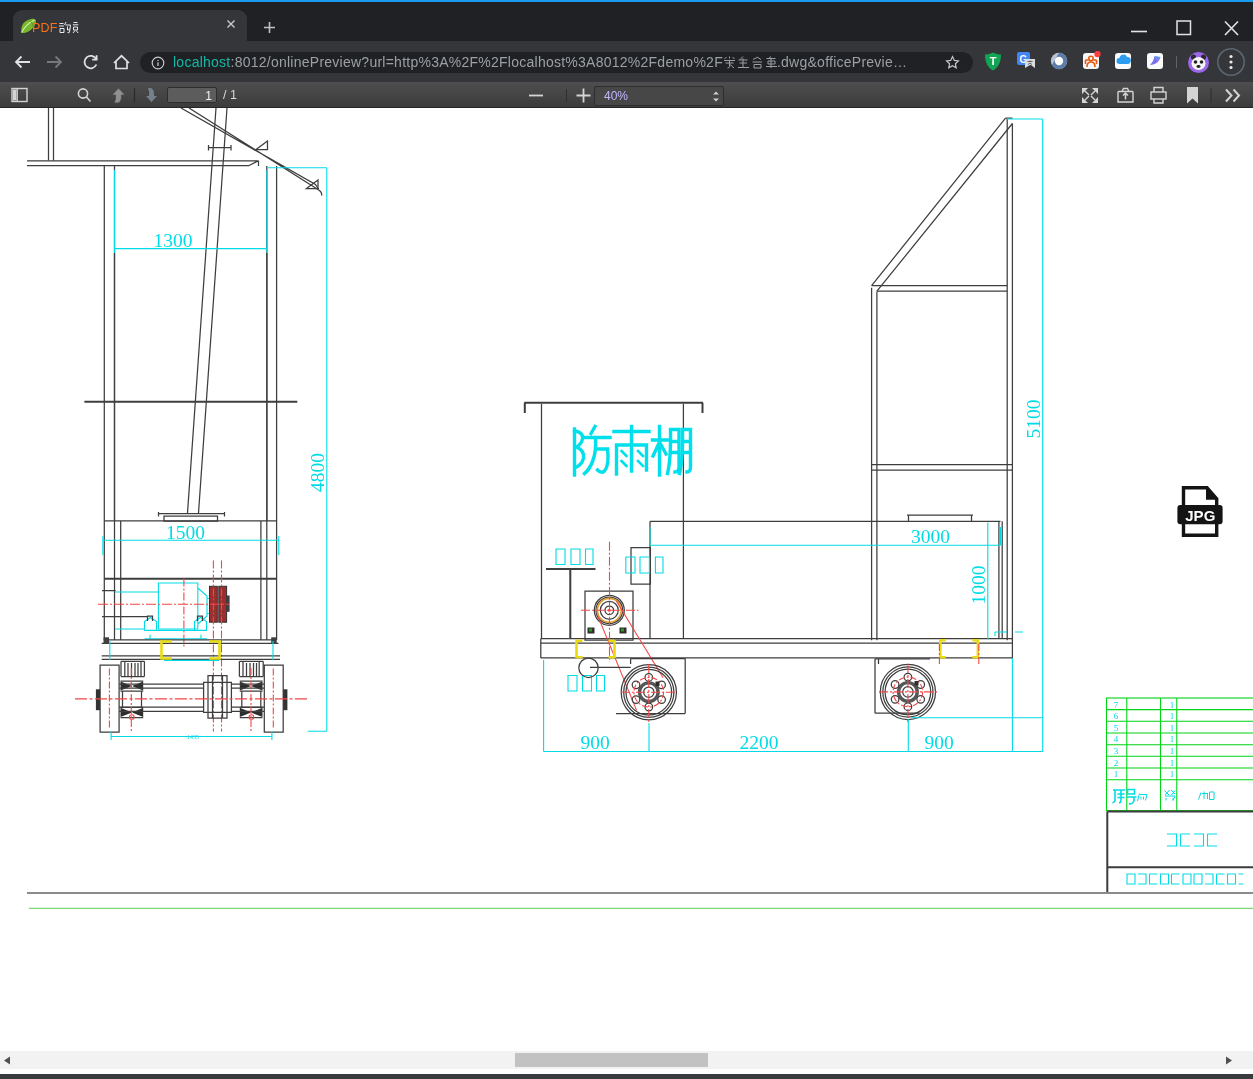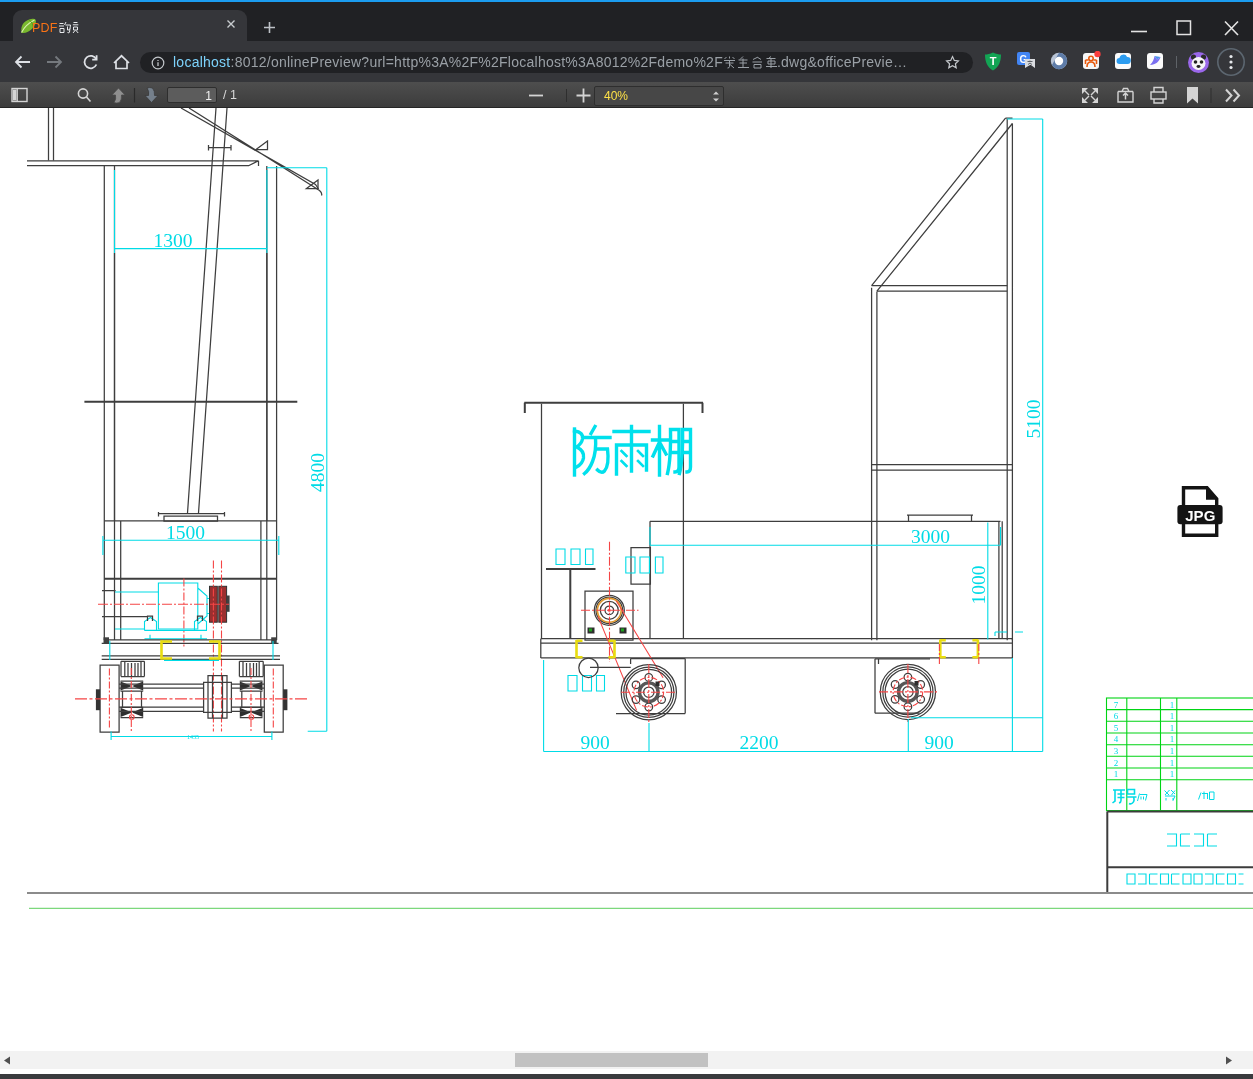--- a/index.html
+++ b/index.html
@@ -2,25 +2,25 @@
 <html><head><meta charset="utf-8"><style>
 html,body{margin:0;padding:0;width:1253px;height:1079px;overflow:hidden;background:#fff;font-family:"Liberation Sans",sans-serif;}
 .abs{position:absolute;}
 #bluetop{left:0;top:0;width:1253px;height:2px;background:#1b9cf0;}
 #titlebar{left:0;top:2px;width:1253px;height:39px;background:#202124;}
 #tab{left:13px;top:8px;width:234px;height:33px;background:#35363a;border-radius:9px 9px 0 0;}
 #tabtxt{left:19px;top:11px;color:#f97316;font-size:12.5px;letter-spacing:.2px;}
 #navbar{left:0;top:41px;width:1253px;height:41px;background:#35363a;}
 #urlpill{left:140px;top:10.5px;width:833px;height:21px;background:#202124;border-radius:11px;}
 #urltxt{left:33px;top:2.5px;font-size:14px;letter-spacing:0.25px;color:#9aa0a6;white-space:nowrap;}
-#urltxt b{color:#7dd3fc;font-weight:normal;}
+#urltxt b{color:#14b8a6;font-weight:normal;}
 #pdfbar{left:0;top:82px;width:1253px;height:26px;background:linear-gradient(#4e4e4e,#3c3c3c);border-bottom:1px solid #252525;box-sizing:border-box;}
 #pageinput{left:167px;top:5px;width:50px;height:16px;background:#5c5c5c;border:1px solid #2e2e2e;border-radius:2px;color:#f0f0f0;font-size:12px;text-align:right;line-height:16px;padding-right:4px;box-sizing:border-box;}
 #pagecount{left:223px;top:6px;color:#d9d9d9;font-size:12.5px;}
-#zoombox{left:594px;top:3.5px;width:130px;height:20px;background:#474747;border:1px solid #2e2e2e;border-radius:2px;color:#fde047;font-size:12px;line-height:19px;padding-left:9px;box-sizing:border-box;}
+#zoombox{left:594px;top:3.5px;width:130px;height:20px;background:#474747;border:1px solid #2e2e2e;border-radius:2px;color:#c4b5fd;font-size:12px;line-height:19px;padding-left:9px;box-sizing:border-box;}
 #content{left:0;top:108px;width:1253px;height:943px;background:#fff;margin-left:27px;}
 #vsb{left:1236px;top:0;width:17px;height:943px;background:#f2f2f2;}
 #vthumb{left:2px;top:309px;width:13px;height:321px;background:#c2c2c2;}
 #hsb{left:0;top:1051px;width:1237px;height:18px;background:#f2f2f2;}
 #hthumb{left:515px;top:2px;width:193px;height:14px;background:#c2c2c2;}
 #botstrip{left:0;top:1074px;width:1253px;height:5px;background:#3a3b3e;}
 #corner{left:1237px;top:1051px;width:16px;height:18px;background:#f2f2f2;}
 </style></head><body>
 <div class="abs" id="bluetop"></div>
 <div class="abs" id="titlebar">

